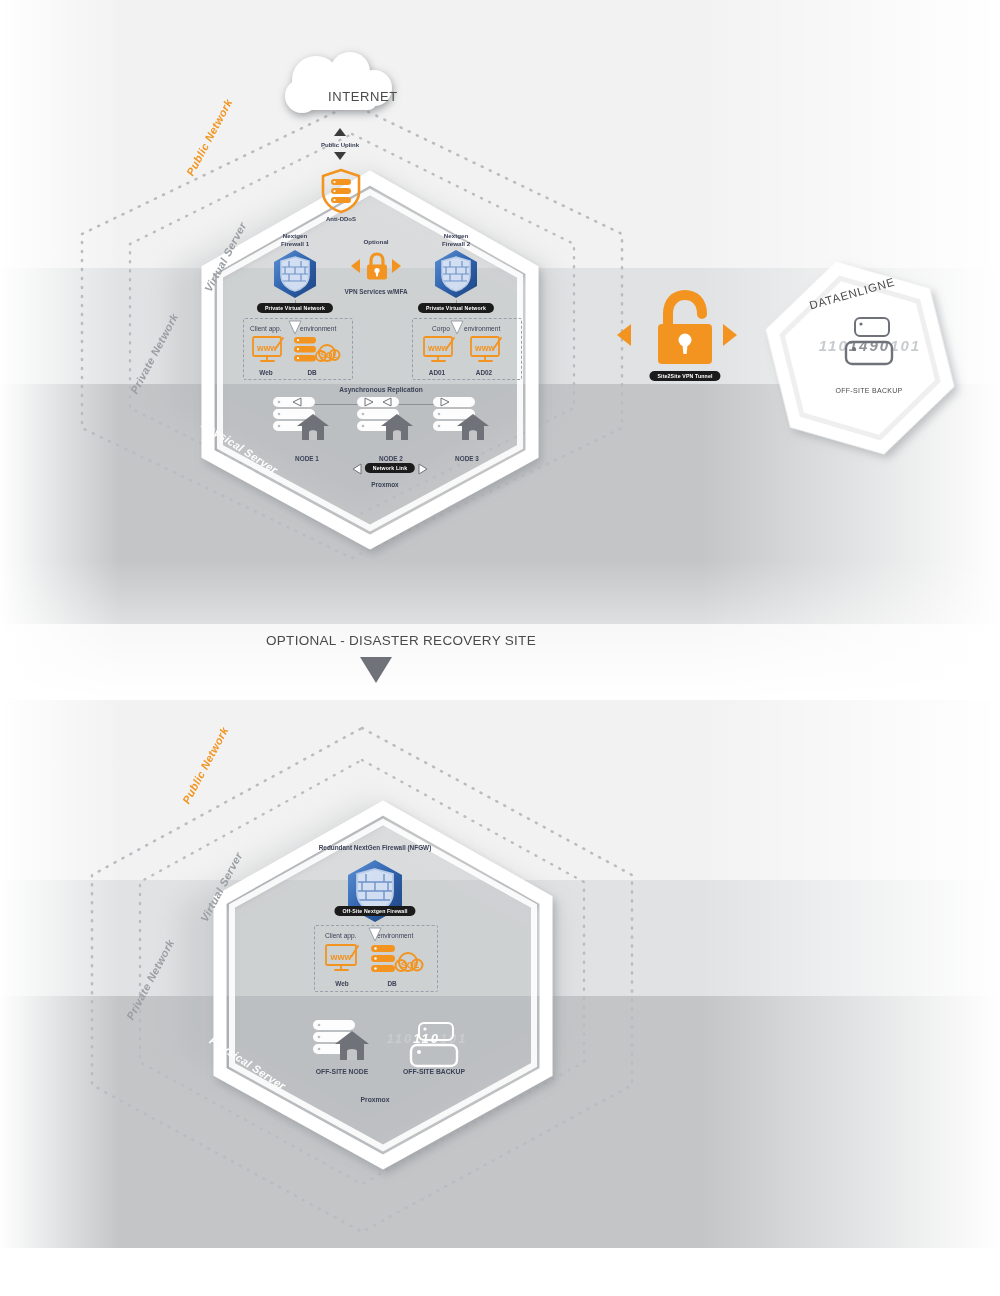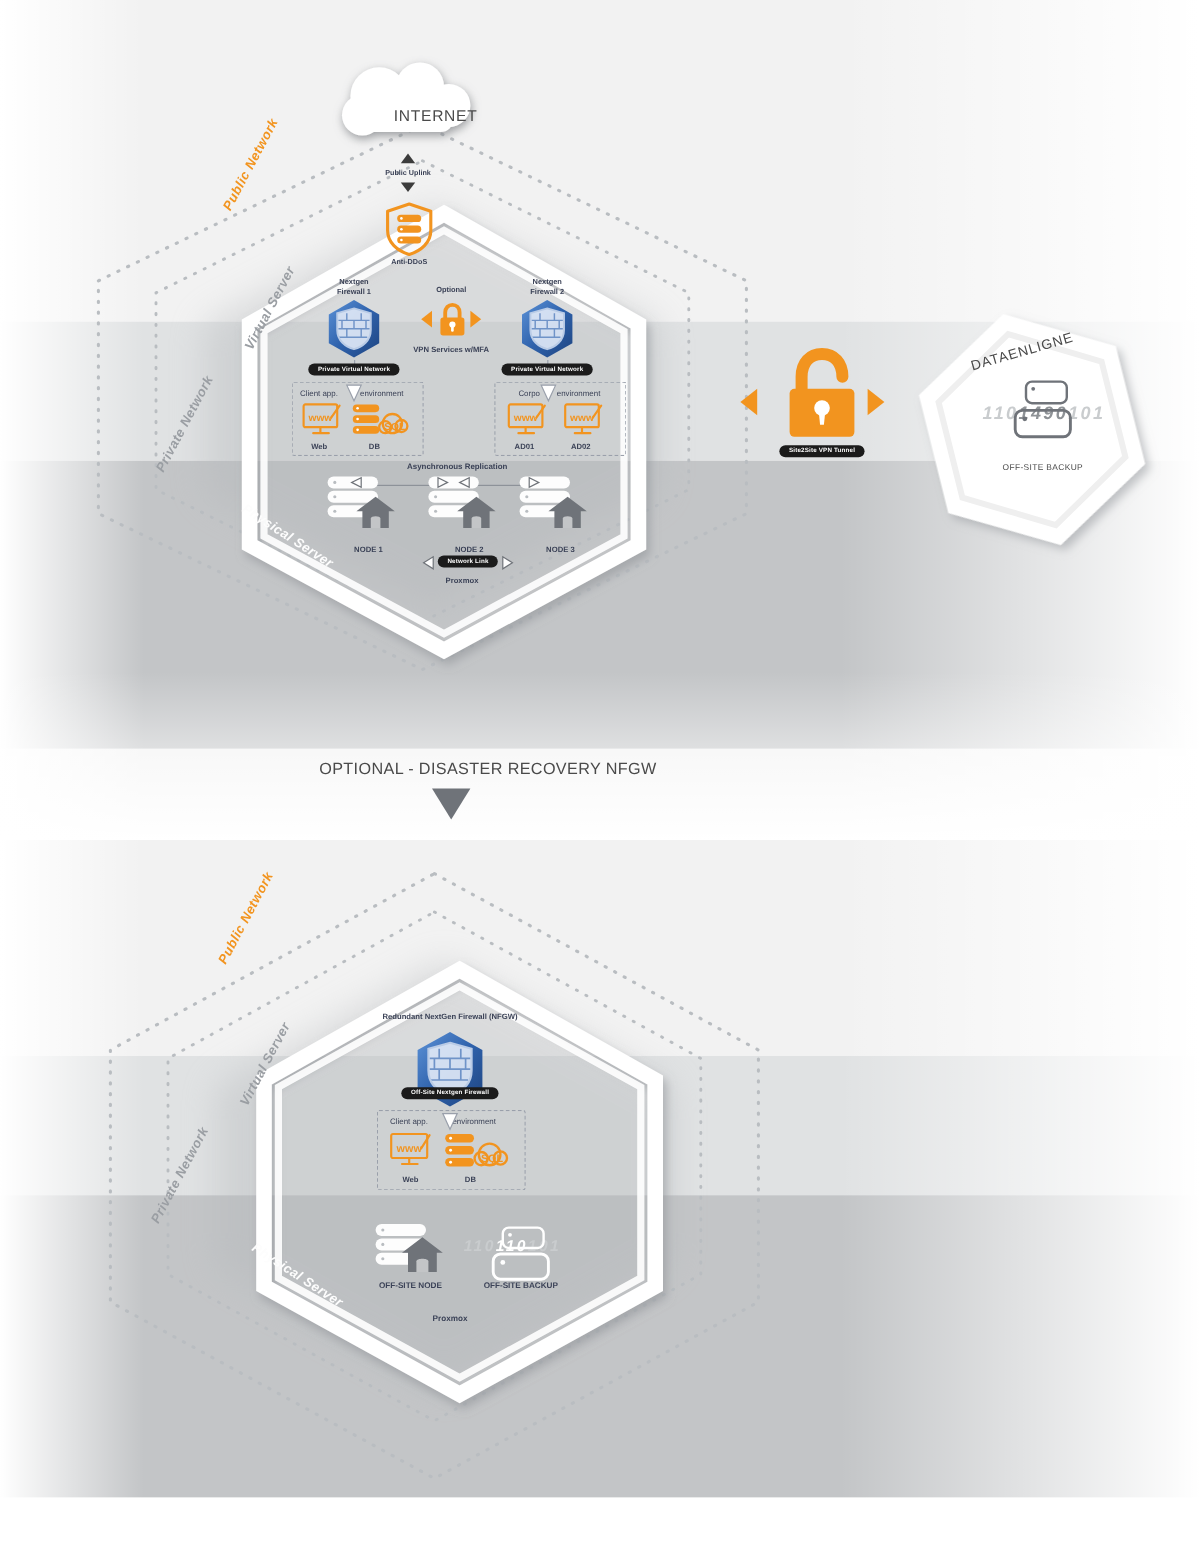--- a/index.html
+++ b/index.html
@@ -378,21 +378,21 @@
   <div class="ico" style="left:842px;top:316px;">
     <svg width="56" height="56" viewBox="0 0 56 56">
       <rect x="13" y="2" width="34" height="18" rx="5" fill="none" stroke="#6f7379" stroke-width="2"></rect>
       <circle cx="19" cy="8" r="1.6" fill="#6f7379"></circle>
       <rect x="4" y="26" width="46" height="22" rx="6" fill="none" stroke="#6f7379" stroke-width="2.4"></rect>
       <circle cx="12" cy="33" r="2" fill="#6f7379"></circle>
     </svg>
   </div>
   <div class="lbl c" style="left:869px;top:387px;font-size:7px;color:#4a4a4a;letter-spacing:.3px;">OFF-SITE BACKUP</div>
 
-  <div class="lbl" style="left:266px;top:633px;font-size:13.5px;color:#4a4a4a;letter-spacing:.3px;">OPTIONAL - DISASTER RECOVERY NFGW</div>
+  <div class="lbl" style="left:266px;top:633px;font-size:13.5px;color:#4a4a4a;letter-spacing:.3px;">OPTIONAL - DISASTER RECOVERY SITE</div>
   <div class="bigtri" style="left:360px;top:657px;"></div>
 
   <div class="hexdot" style="left:72px;top:720px;">
     <svg width="580" height="520" viewBox="0 0 580 520">
       <polygon points="290,8 560,155 560,365 290,512 20,365 20,155" fill="none" stroke="#b9bdc1" stroke-width="2.6" stroke-dasharray="1 8" stroke-linecap="round"></polygon>
     </svg>
   </div>
   <div class="hexdot" style="left:122px;top:752px;">
     <svg width="480" height="440" viewBox="0 0 480 440">
       <polygon points="240,8 462,130 462,310 240,432 18,310 18,130" fill="none" stroke="#b9bdc1" stroke-width="2.4" stroke-dasharray="1 8" stroke-linecap="round"></polygon>

